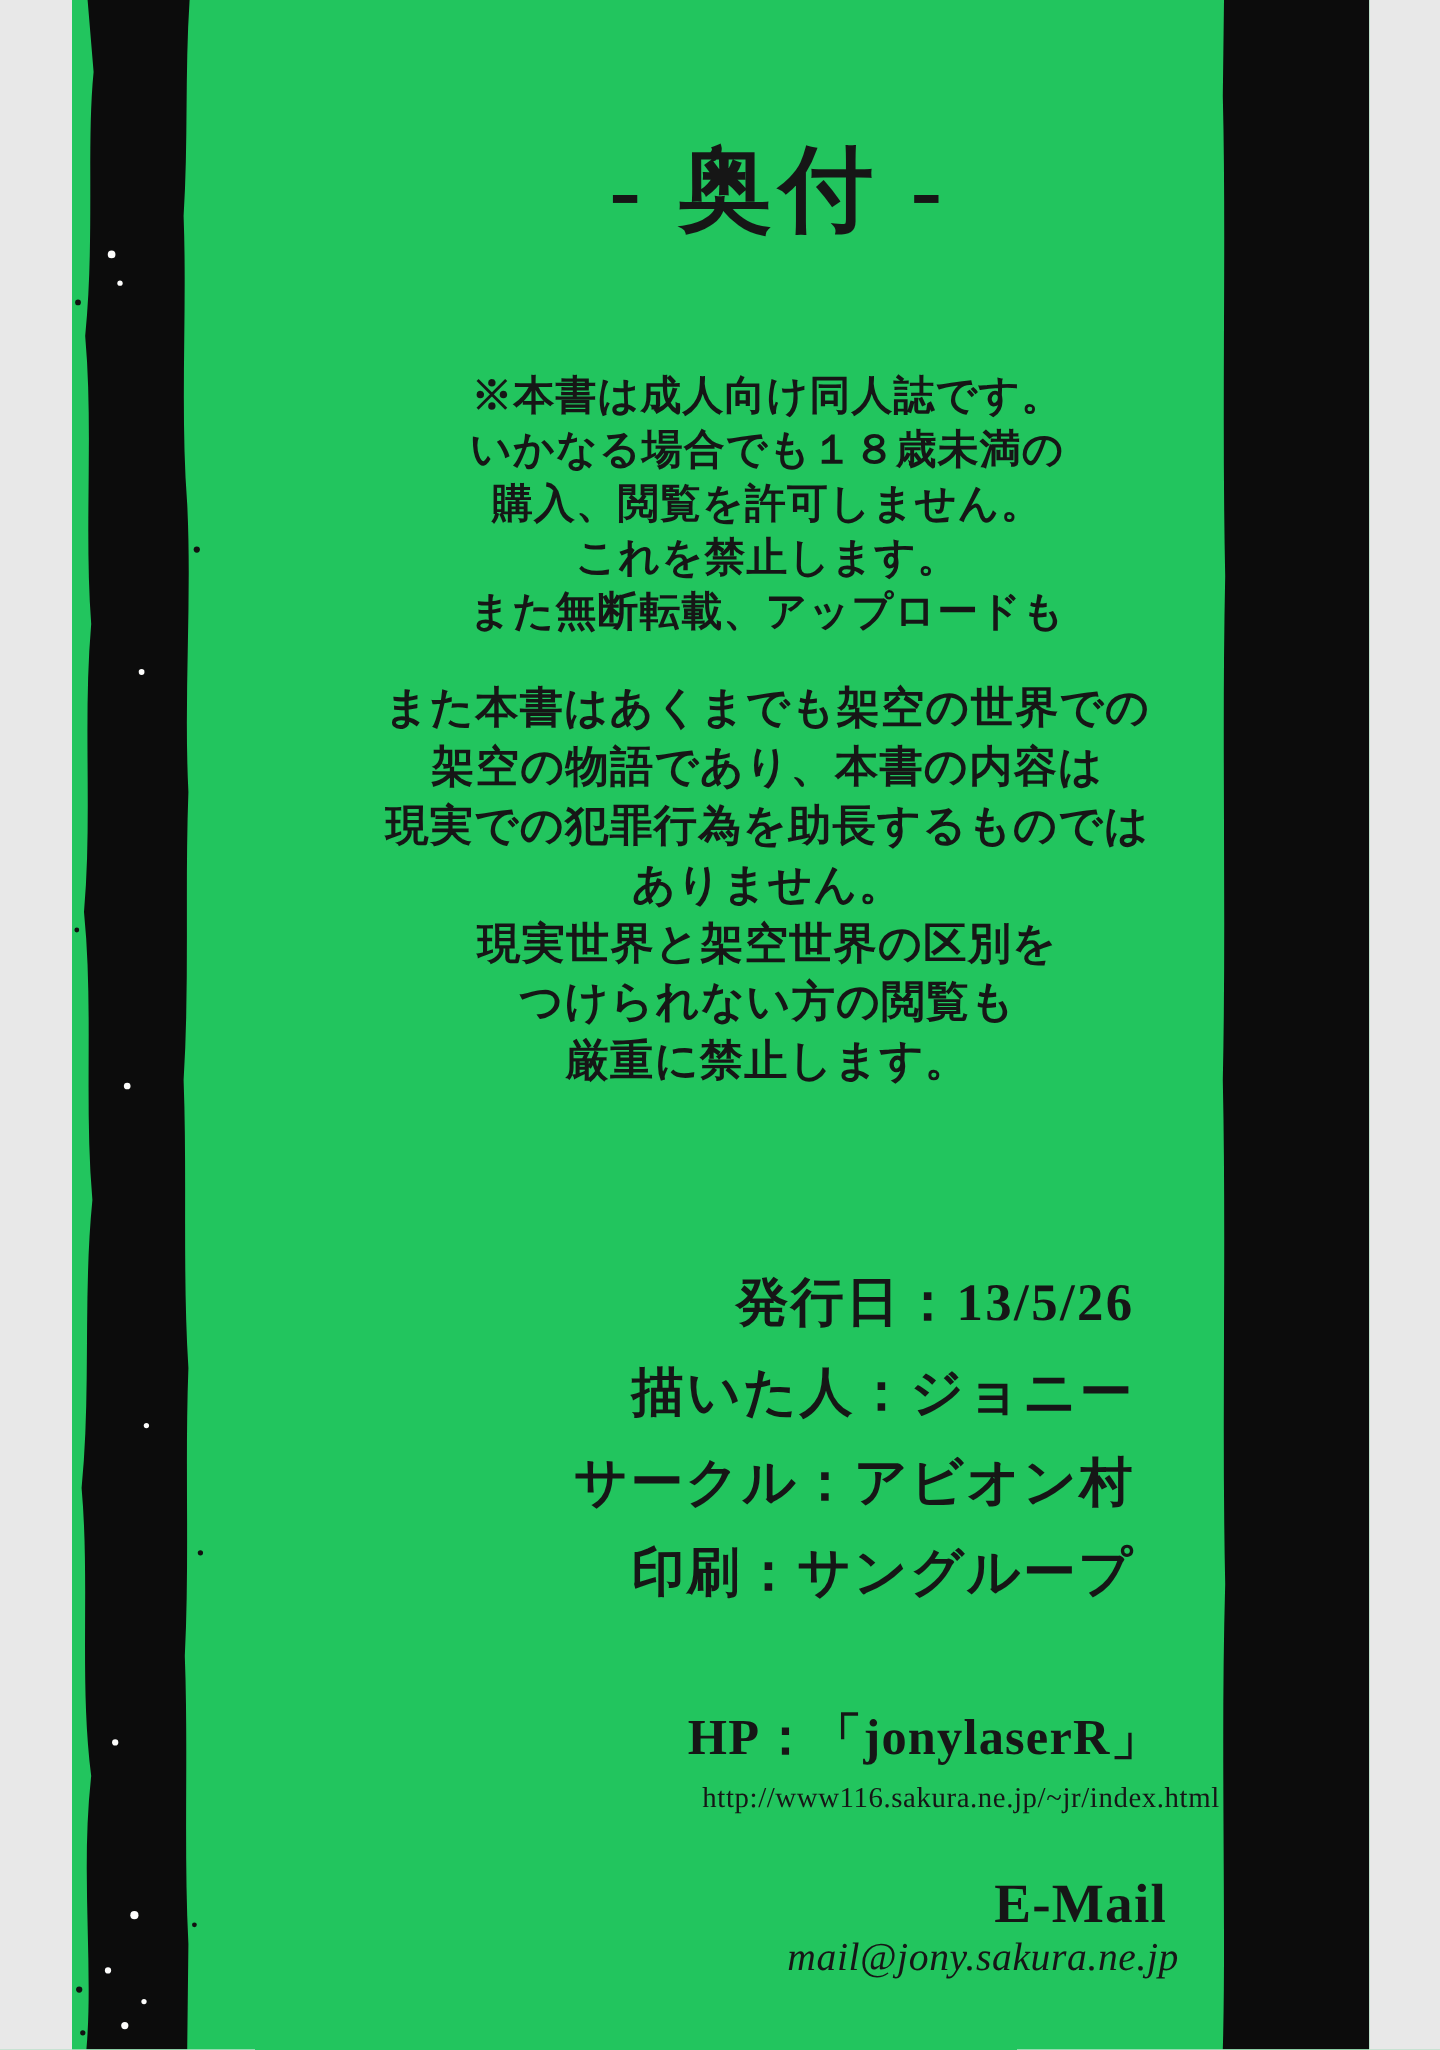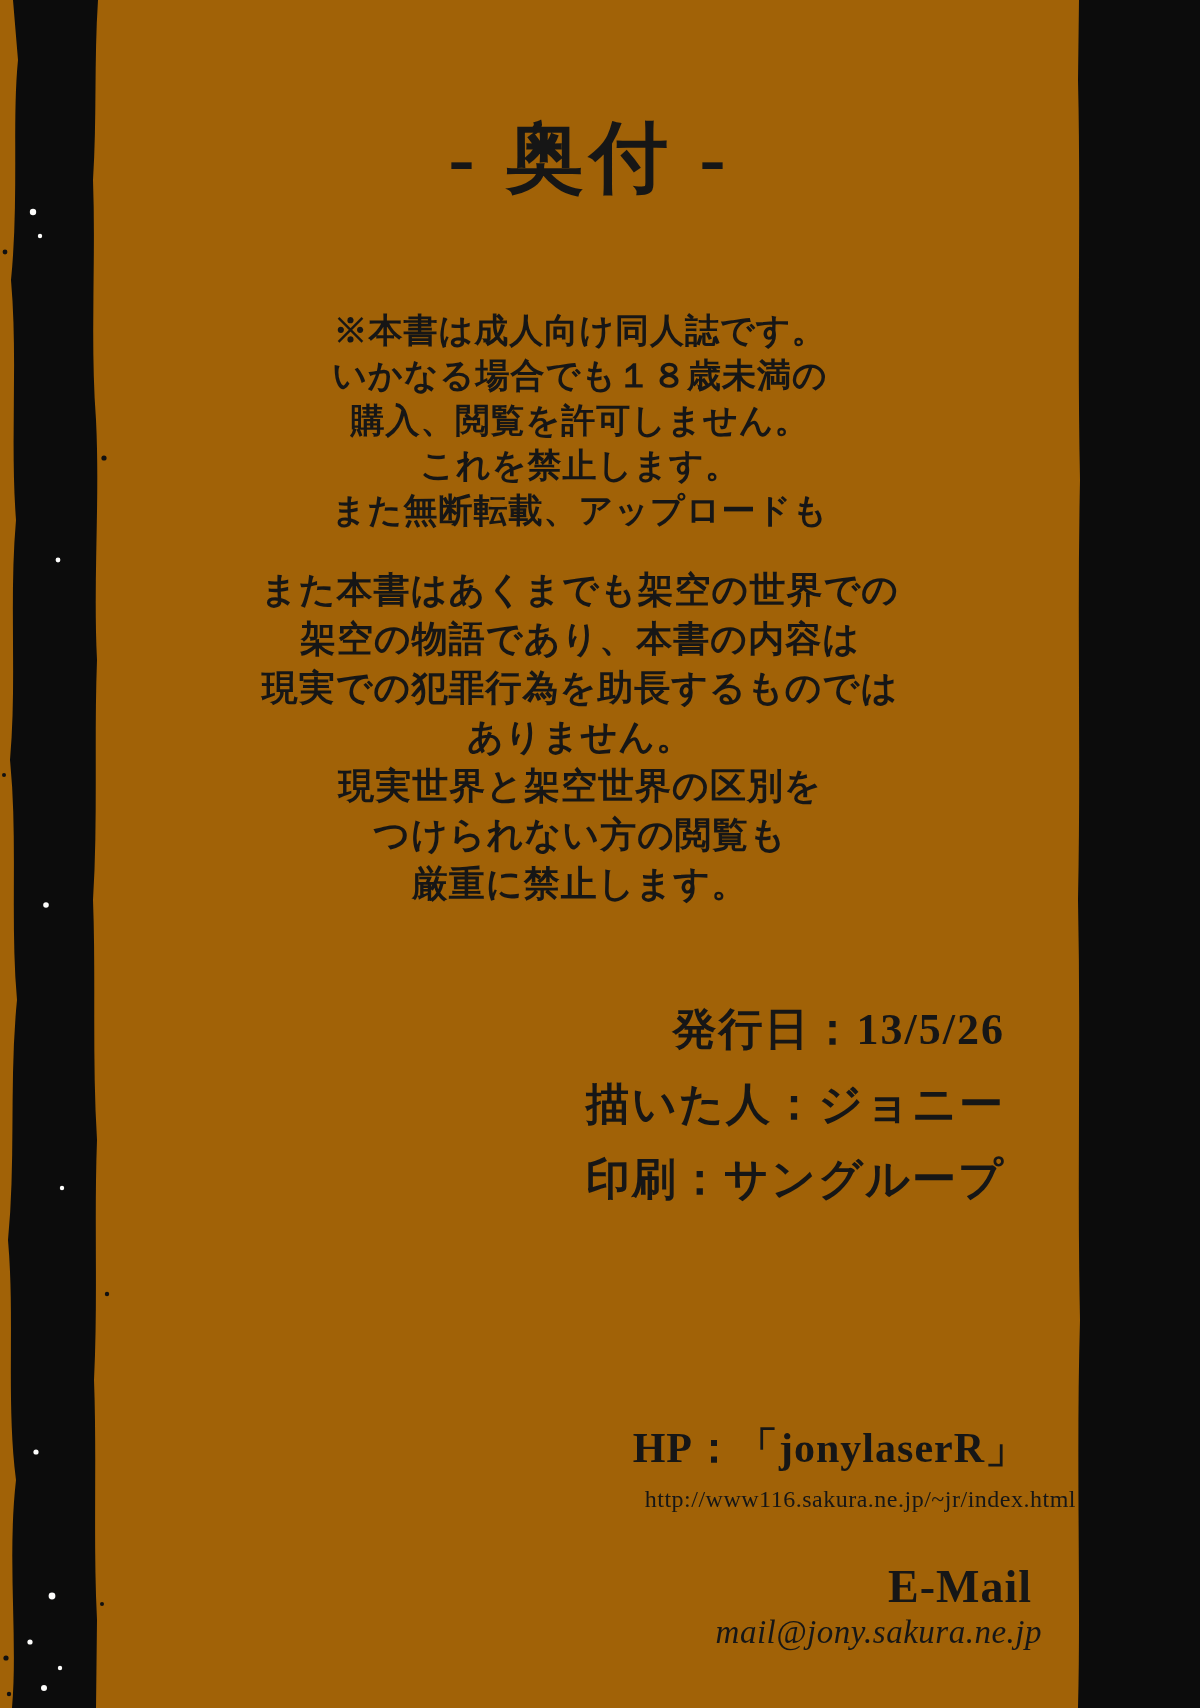--- a/index.html
+++ b/index.html
@@ -1,21 +1,21 @@
 <!DOCTYPE html>
 <html><head>
 <meta charset="utf-8">
 <style>
   html, body { margin: 0; padding: 0; background: #e8e8e8; }
   .page {
     position: relative;
-    width: 1200px;
+    width: 1081px;
     height: 1708px;
     margin: 0 auto;
-    background: #a16207;
+    background: #22c55e;
     overflow: hidden;
     font-family: "Liberation Serif", "DejaVu Serif", serif;
     color: #161616;
   }
   .edge-svg { position: absolute; top: 0; }
   .edge-left  { left: 0; }
   .edge-right { right: 0; }
 
   .page-title {
     position: absolute;
@@ -26,21 +26,21 @@
     letter-spacing: 6px;
     white-space: nowrap;
   }
   .para { position: absolute; left: 100px; width: 960px; text-align: center; font-weight: 700; }
   .para .line { white-space: nowrap; }
   .notice     { top: 308px; font-size: 34px; line-height: 45px; letter-spacing: 1px; }
   .disclaimer { top: 566px; font-size: 36px; line-height: 49px; letter-spacing: 1px; }
 
   .colophon {
     position: absolute;
-    right: 195px; top: 992px;
+    right: 195px; top: 1048px;
     text-align: right;
     font-size: 44px;
     font-weight: 700;
     line-height: 75px;
     letter-spacing: 2px;
   }
   .colophon .line { white-space: nowrap; }
 
   .hp-label {
     position: absolute; right: 172px; top: 1420px;
@@ -115,20 +115,21 @@
     <div class="line">現実での犯罪行為を助長するものでは</div>
     <div class="line">ありません。</div>
     <div class="line">現実世界と架空世界の区別を</div>
     <div class="line">つけられない方の閲覧も</div>
     <div class="line">厳重に禁止します。</div>
   </div>
 
   <div class="colophon">
     <div class="line">発行日：13/5/26</div>
     <div class="line">描いた人：ジョニー</div>
+    <div class="line">サークル：アビオン村</div>
     <div class="line">印刷：サングループ</div>
   </div>
 
   <div class="hp-label">HP：「jonylaserR」</div>
   <div class="hp-url">http://www116.sakura.ne.jp/~jr/index.html</div>
 
   <div class="email-label">E-Mail</div>
   <div class="email-address">mail@jony.sakura.ne.jp</div>
 
 </div>

